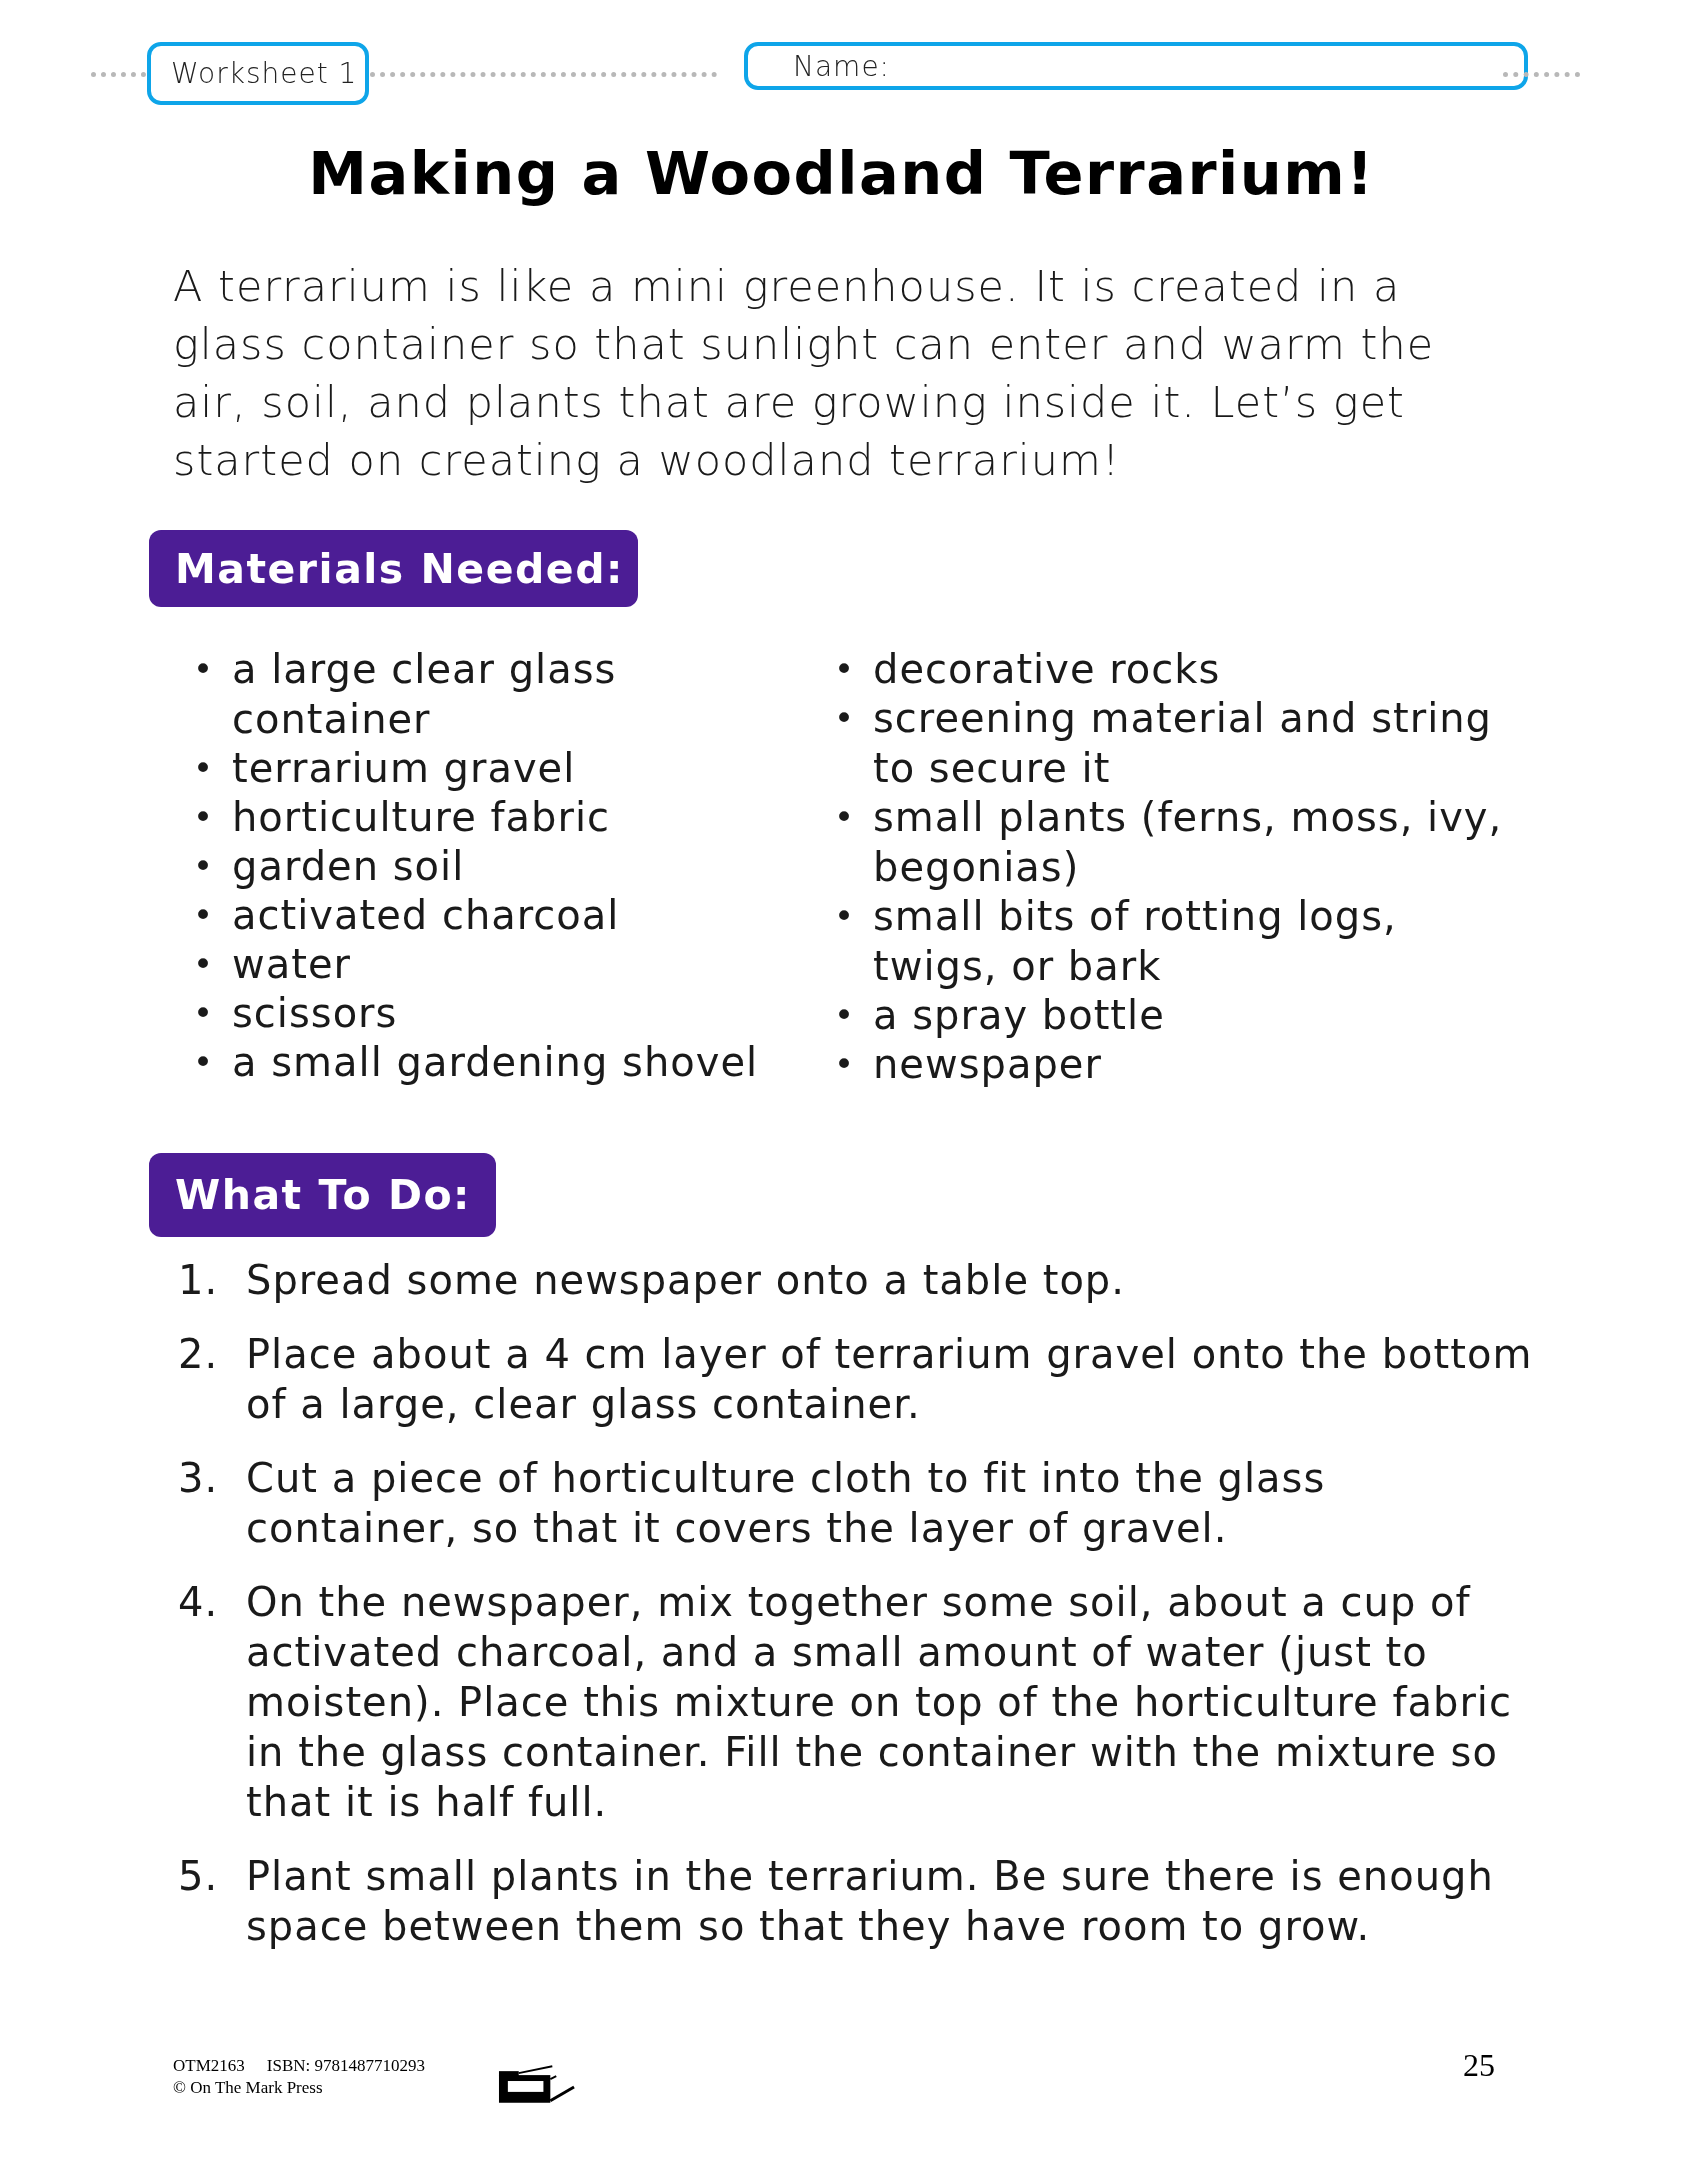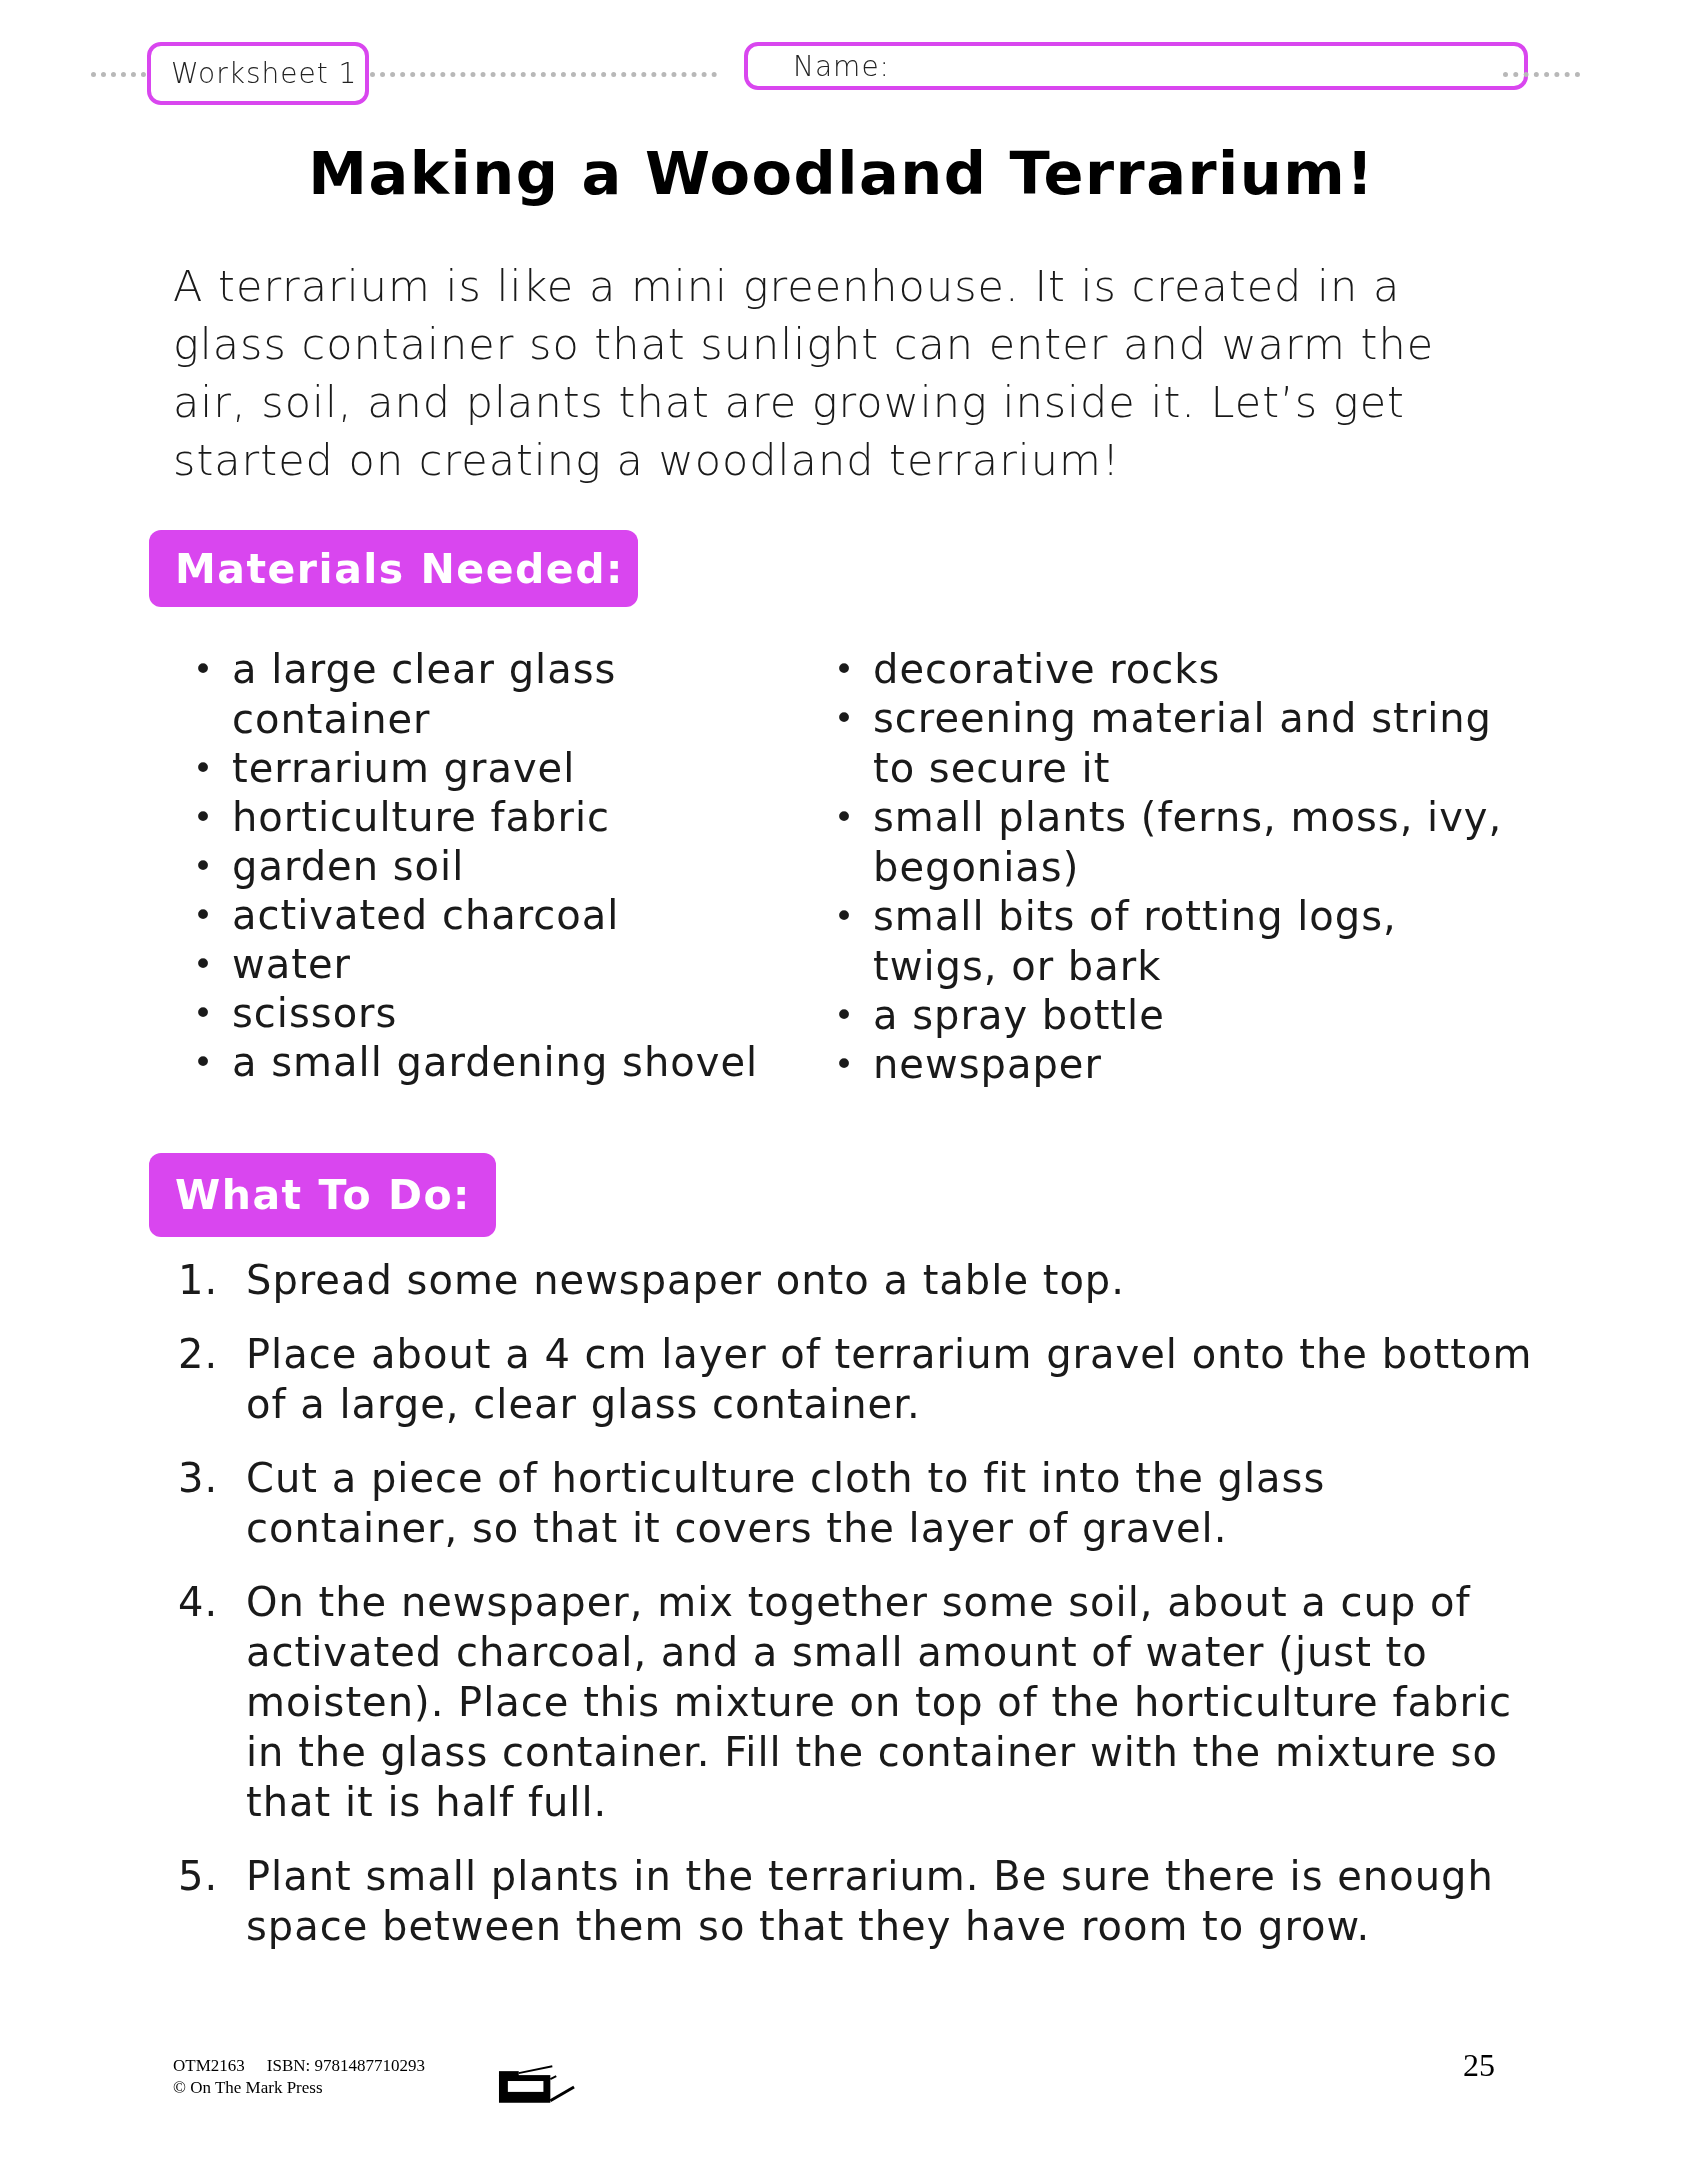--- a/index.html
+++ b/index.html
@@ -1,32 +1,32 @@
 <!DOCTYPE html>
 <html><head>
 <meta charset="utf-8">
 <style>
   html, body { margin: 0; padding: 0; background: #ffffff; }
   body { width: 1683px; height: 2178px; position: relative; overflow: hidden;
          font-family: "DejaVu Sans", sans-serif; color: #111; }
 
   .dots { position: absolute; top: 72px; height: 0; border-top: 5px dotted #b8b8b8; }
-  .hdr-box { position: absolute; border: 4px solid #d946ef; border-radius: 14px; background:#fff;
+  .hdr-box { position: absolute; border: 4px solid #0ea5e9; border-radius: 14px; background:#fff;
              box-sizing: border-box; display: flex; align-items: center; }
   .hdr-box span { font-family: "DejaVu Sans", sans-serif; font-weight: 200; font-size: 28px;
                   color: #222; letter-spacing: 1px; }
 
   .title { position: absolute; top: 139px; left: 0; width: 1683px; text-align: center;
            font-family: "DejaVu Sans", sans-serif; font-weight: bold; font-size: 59px;
            letter-spacing: 1.5px; color: #000; }
 
   .intro { position: absolute; top: 257px; left: 173px; width: 1346px;
            font-size: 43px; line-height: 58px; letter-spacing: 1px; color: #1a1a1a; font-weight: 300; }
 
-  .section-tag { position: absolute; background: #d946ef; color: #fff; border-radius: 12px;
+  .section-tag { position: absolute; background: #4c1d95; color: #fff; border-radius: 12px;
                  font-weight: bold; font-size: 41px; letter-spacing: 1.5px; box-sizing: border-box;
                  display: flex; align-items: center; padding-left: 26px; }
 
   .mat-list { position: absolute; list-style: none; margin: 8px; padding: 0;
               font-size: 40px; letter-spacing: 1px; color: #1a1a1a; }
   .mat-list li { position: relative; padding-left: 51px; line-height: 50px; margin-bottom: -1px; }
   .mat-list li::before { content: "\2022"; position: absolute; left: 12px; top: 0; font-size: 34px; }
 
   .steps { position: absolute; left: 173px; top: 1255px; width: 1366px; list-style: none; margin: 0; padding: 0;
            font-size: 40px; letter-spacing: 1px; color: #1a1a1a; }

